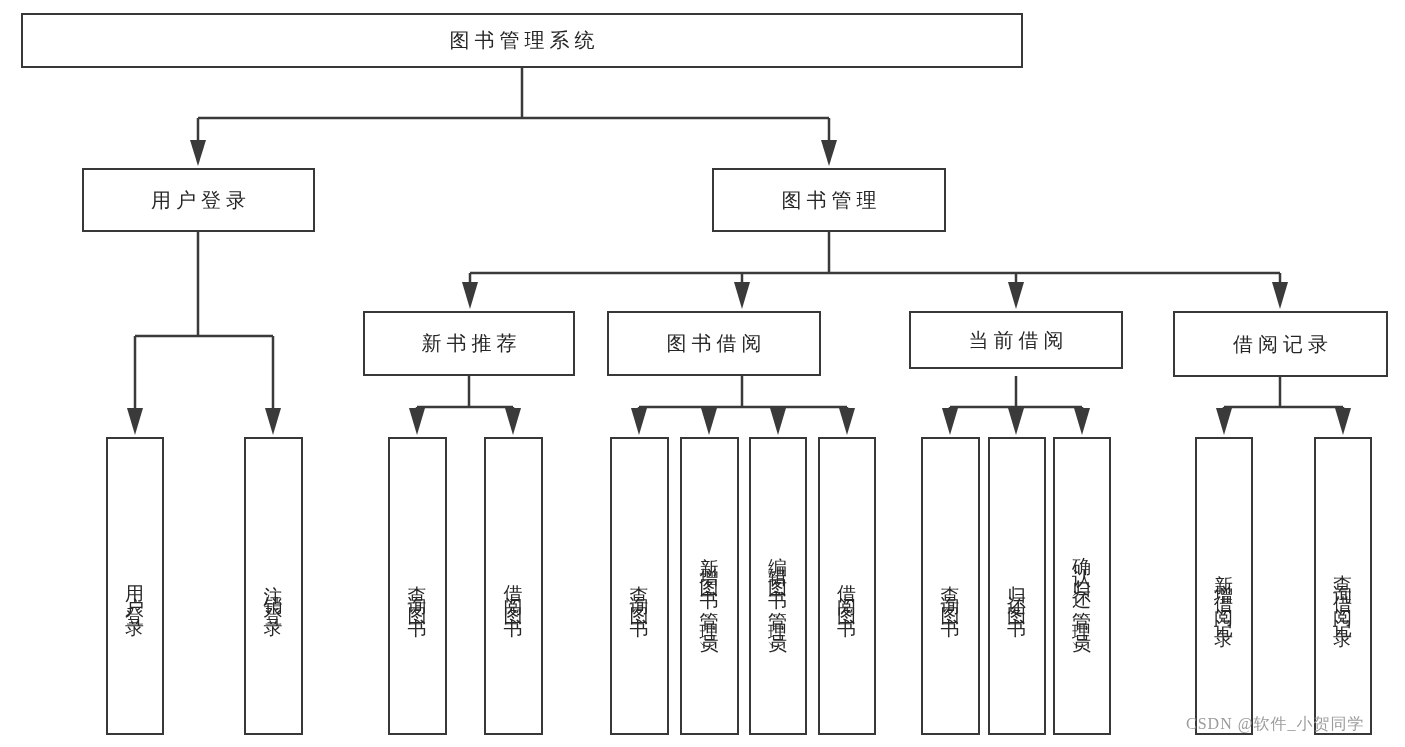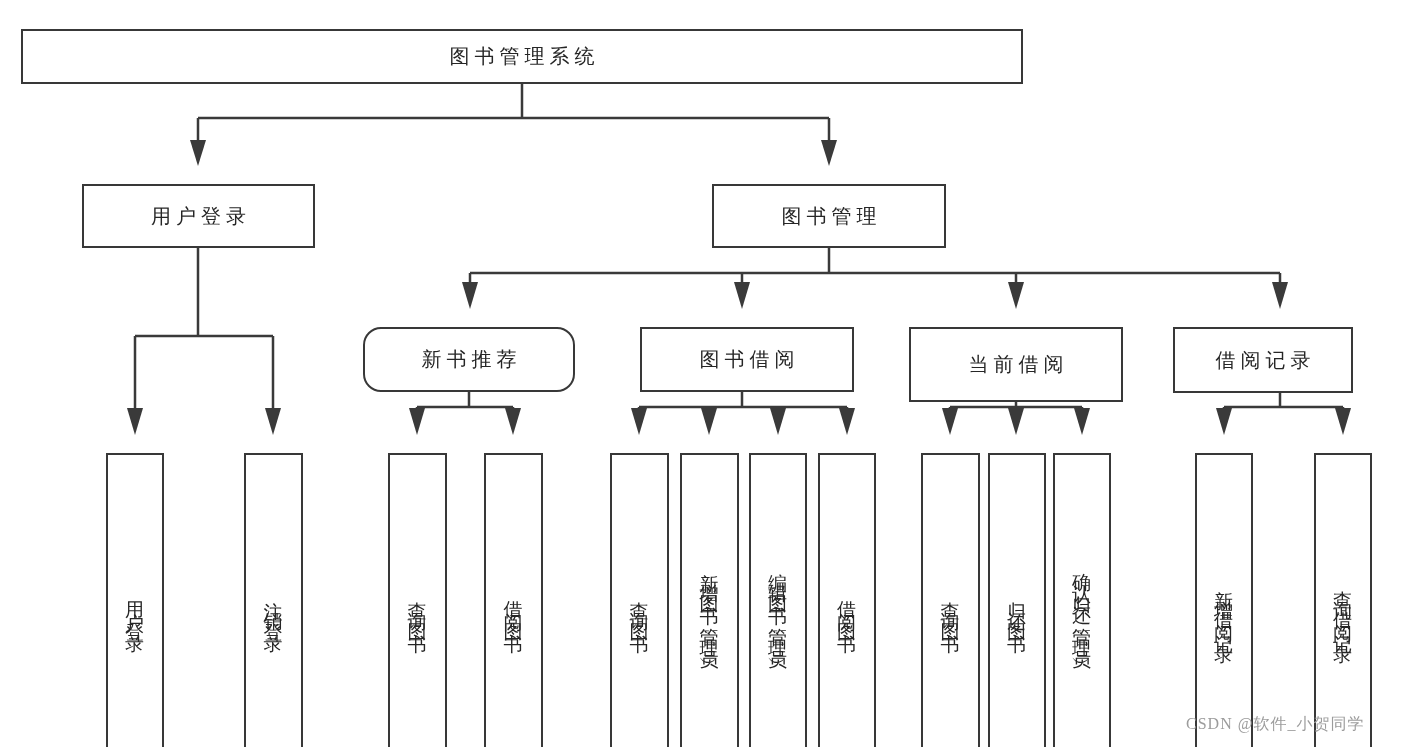--- a/index.html
+++ b/index.html
@@ -33,21 +33,20 @@
   }
   .node {
     position: absolute;
     box-sizing: border-box;
     background: #ffffff;
     border: 2.5px solid #383838;
     display: flex;
     align-items: center;
     justify-content: center;
     color: #262626;
-    margin-top: 16px;
   }
   .hnode span {
     font-size: 20px;
     letter-spacing: 5px;
     padding-left: 5px; 
     white-space: nowrap;
   }
   .leaf span {
     writing-mode: vertical-rl;
     text-orientation: mixed;
@@ -120,30 +119,30 @@
     <span>图书管理系统</span>
   </div>
 
   <div class="node hnode" style="left:82px; top:168px; width:233px; height:64px;">
     <span>用户登录</span>
   </div>
   <div class="node hnode" style="left:712px; top:168px; width:234px; height:64px;align-items:center;">
     <span>图书管理</span>
   </div>
 
-  <div class="node hnode" style="left:363px; top:311px; width:212px; height:65px;border-radius:18px;">
+  <div class="node hnode" style="left:363px; top:311px; width:212px; height:65px;">
     <span>新书推荐</span>
   </div>
-  <div class="node hnode" style="left:640px; top:311px; width:214px; height:65px;">
+  <div class="node hnode" style="left:607px; top:311px; width:214px; height:65px;">
     <span>图书借阅</span>
   </div>
-  <div class="node hnode" style="left:909px; top:311px; width:214px; height:75px;text-align:center;">
+  <div class="node hnode" style="left:909px; top:311px; width:214px; height:58px;text-align:center;">
     <span>当前借阅</span>
   </div>
-  <div class="node hnode" style="left:1173px; top:311px; width:180px; height:66px;">
+  <div class="node hnode" style="left:1173px; top:311px; width:215px; height:66px;">
     <span>借阅记录</span>
   </div>
 
   <div class="node leaf" style="left:106px; top:437px; width:58px; height:298px;">
     <span>用户登录</span>
   </div>
   <div class="node leaf" style="left:244px; top:437px; width:59px; height:298px;">
     <span>注销登录</span>
   </div>
 

